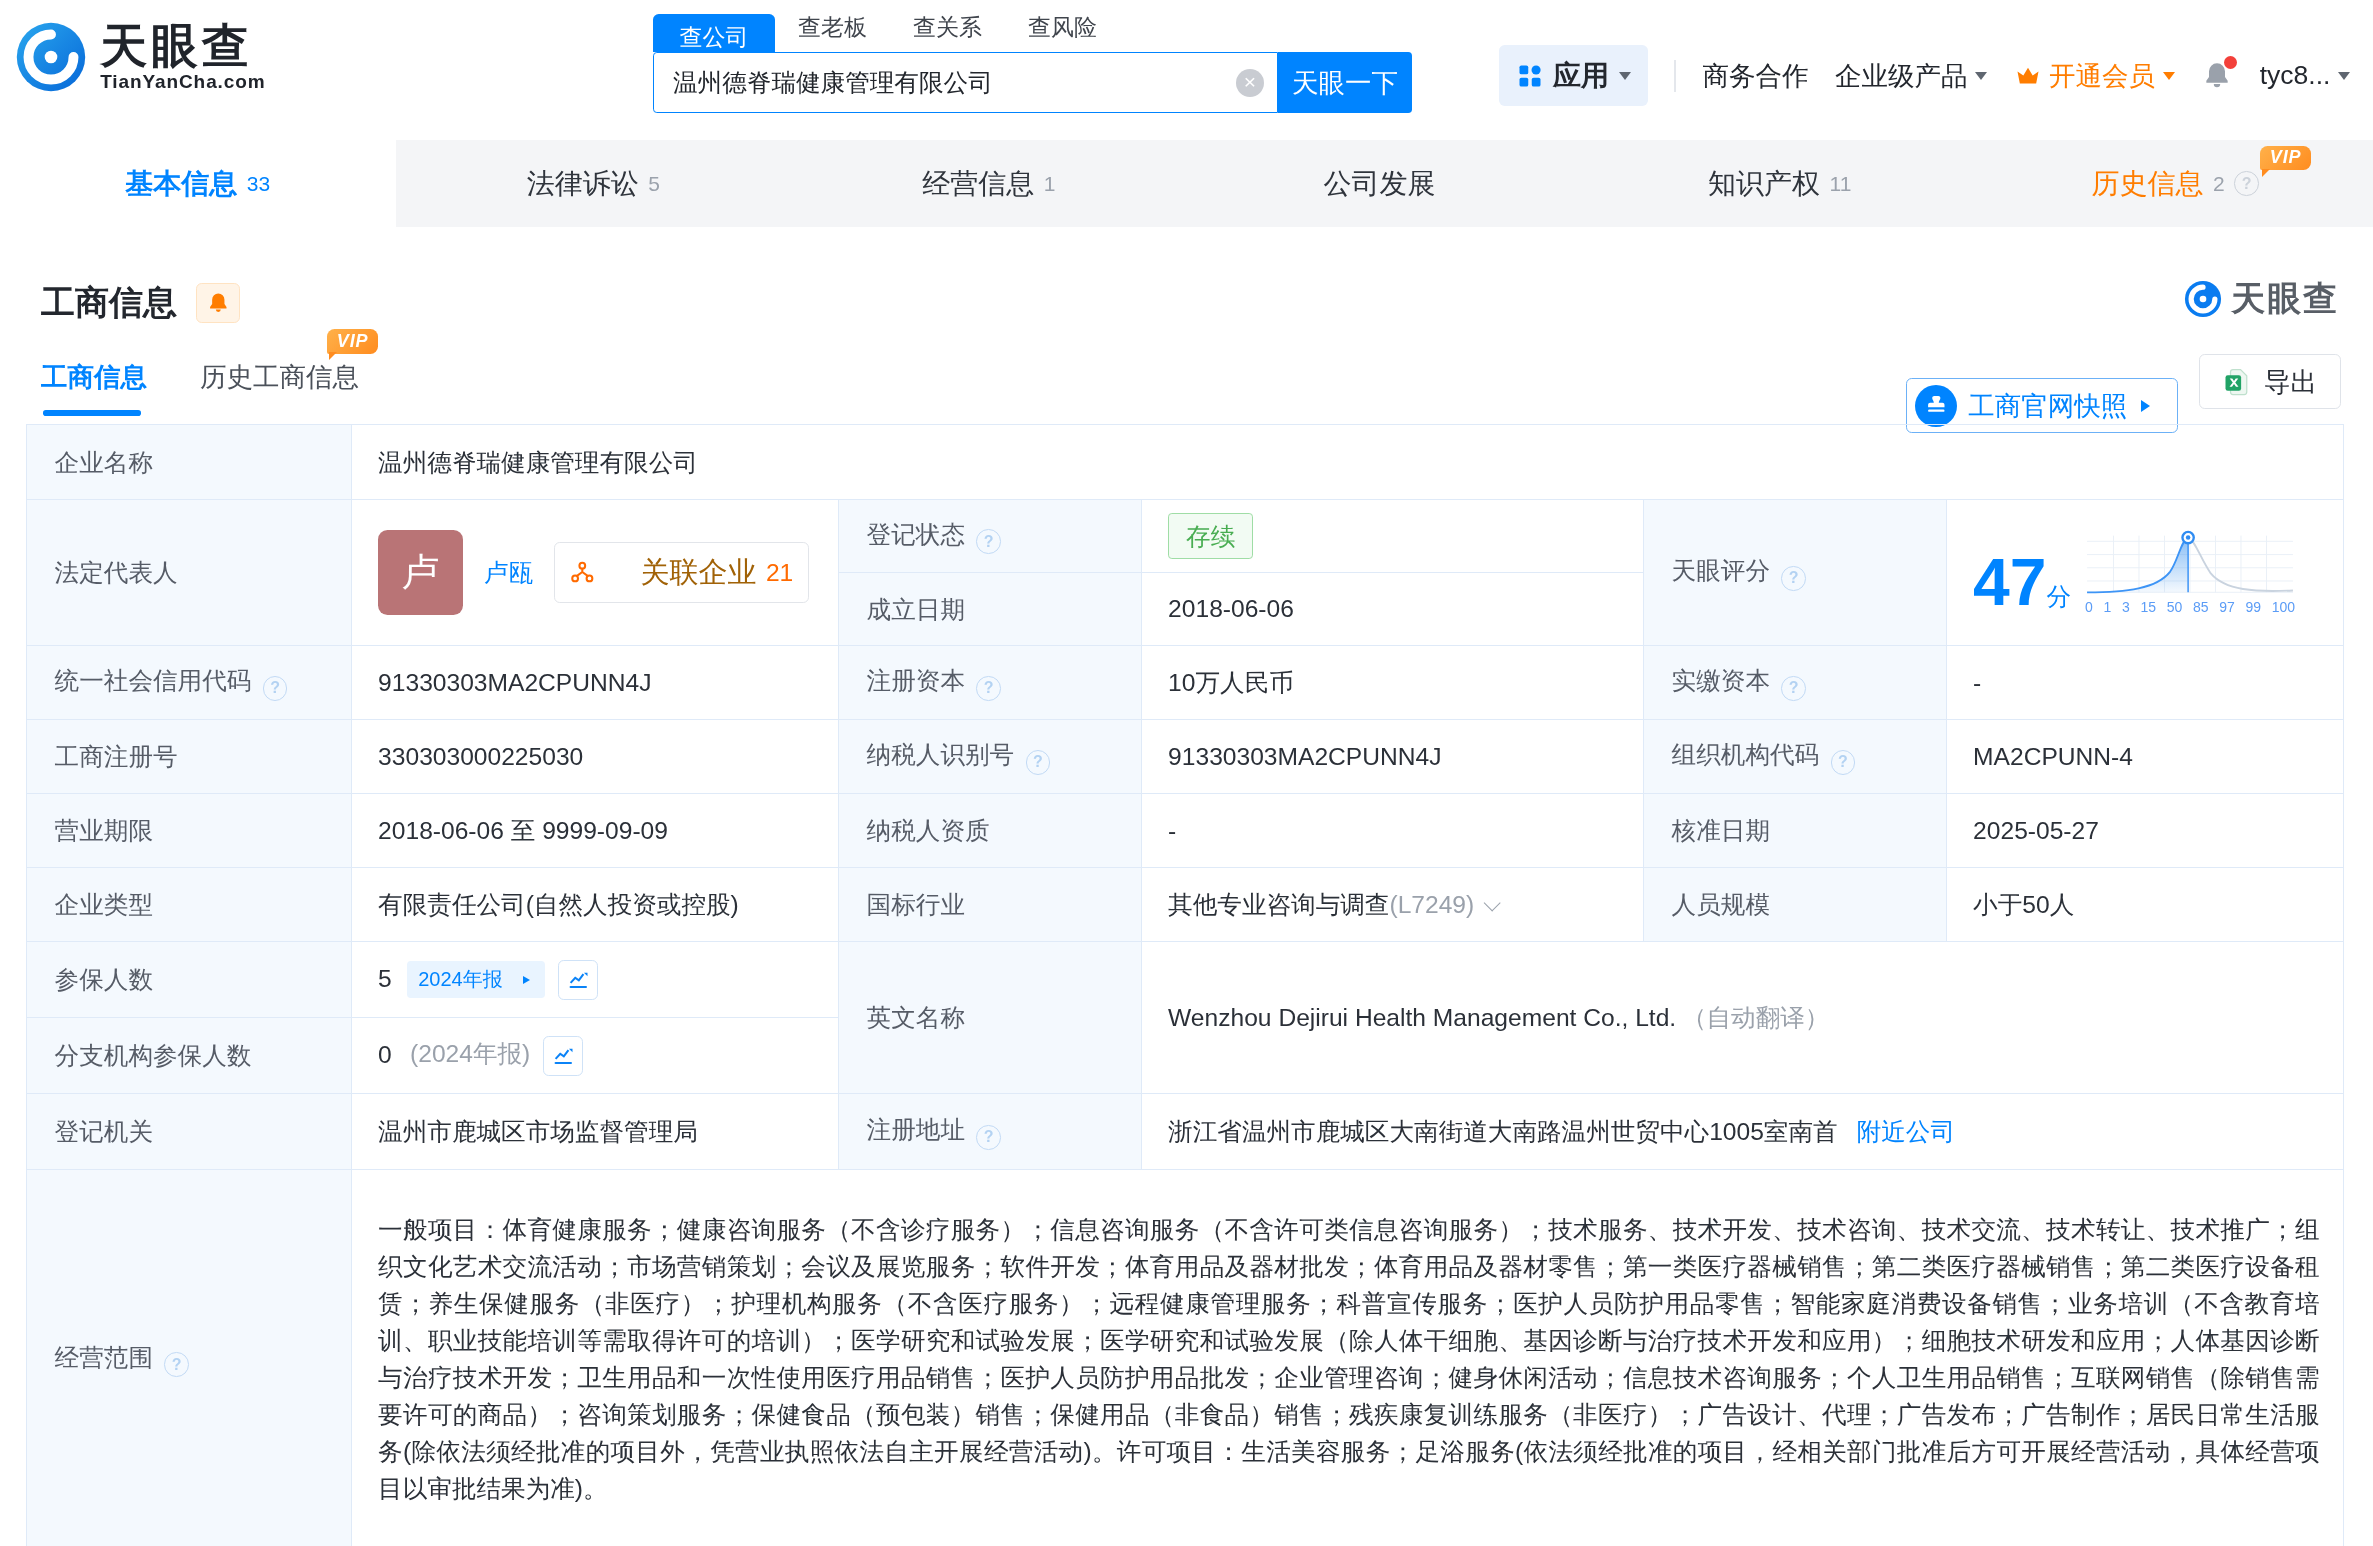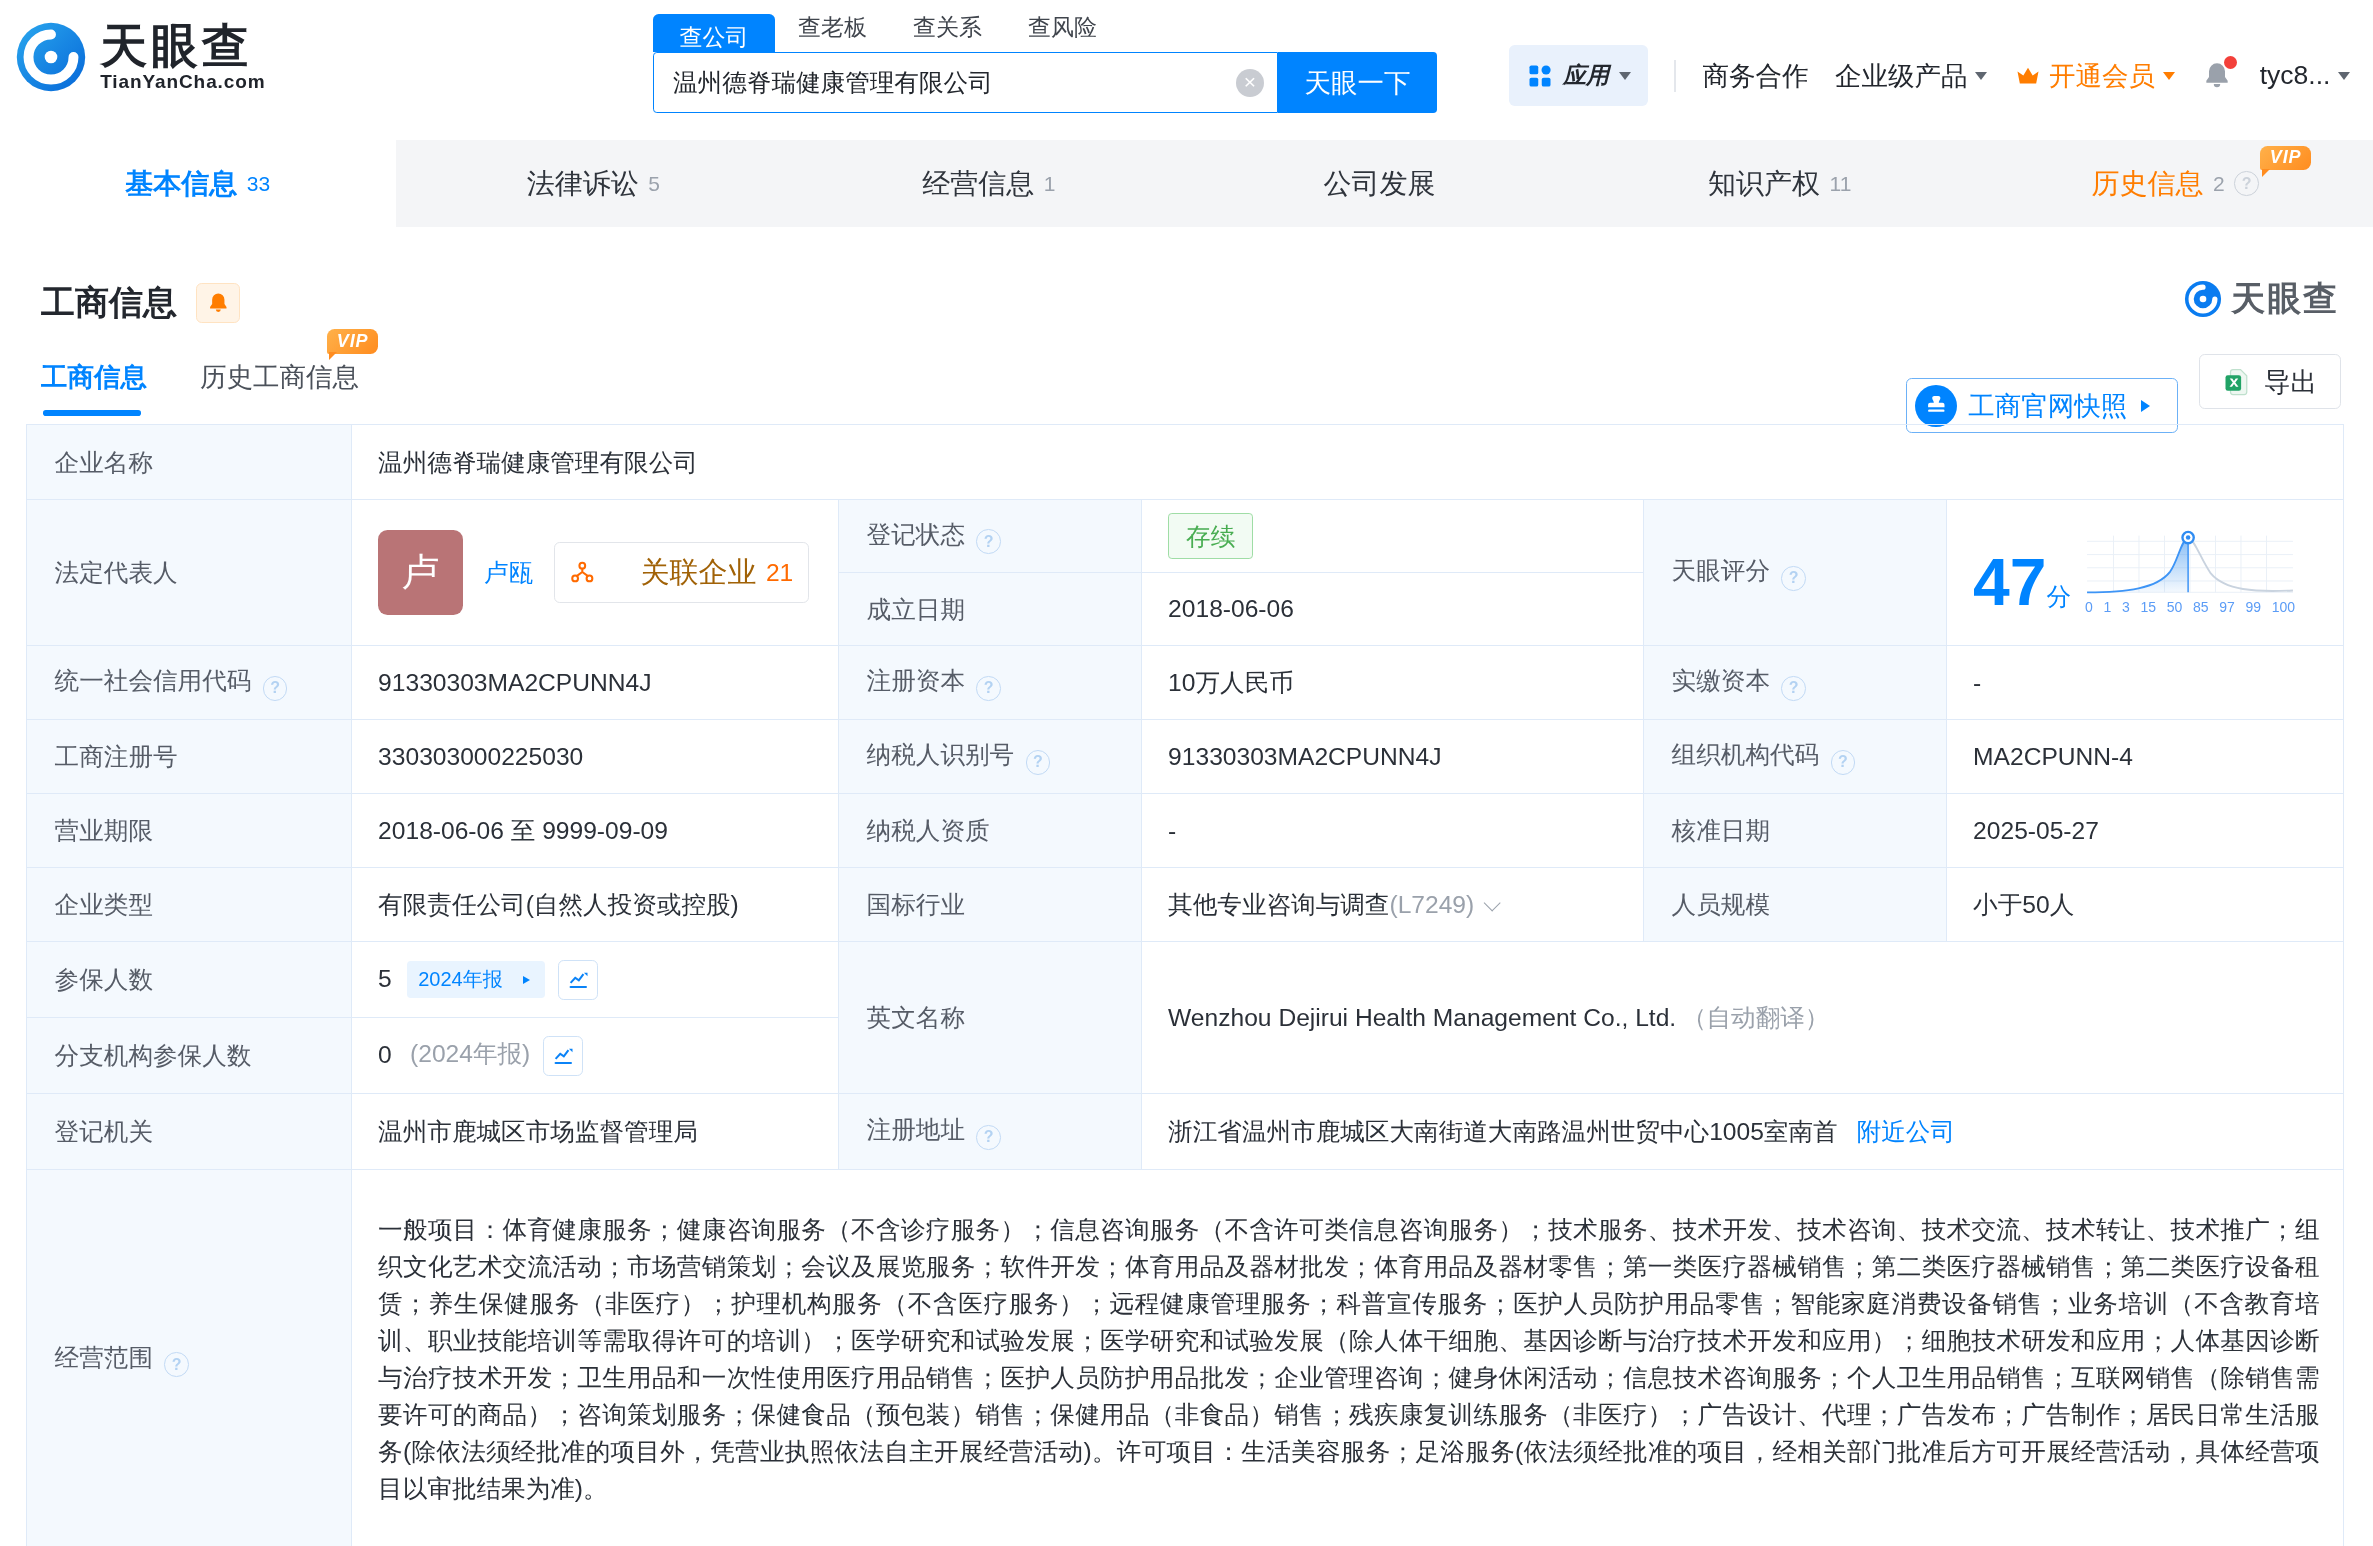--- a/index.html
+++ b/index.html
@@ -21,26 +21,26 @@
 
   .search-area { position:absolute; left:653px; top:14px; }
   .search-tabs { display:flex; align-items:flex-end; height:38px; }
   .stab { font-size:23px; color:#40454d; padding:0 23px 9.5px; cursor:pointer; }
   .stab.active { background:#0084ff; color:#fff; border-radius:5.7px 5.7px 0 0; padding:7.6px 26.5px; height:38px; }
   .search-row { display:flex; }
   .search-box { position:relative; width:625px; height:61px; border:1.9px solid #0084ff; background:#fff; border-radius:3.8px 0 0 3.8px; }
   .search-box input { width:100%; height:100%; border:none; outline:none; font-size:24.6px; color:#22262c; padding:0 57px 0 19px; font-family:inherit; background:transparent; }
   .clear { position:absolute; right:13.2px; top:16px; width:28px; height:28px; border-radius:50%;
            background:#c9ccd2; color:#fff; font-size:21px; line-height:26.5px; text-align:center; cursor:pointer; }
-  .search-btn { width:159px; height:61px; background:#0084ff; color:#fff; border:none; font-size:26.5px;
+  .search-btn { width:134px; height:61px; background:#0084ff; color:#fff; border:none; font-size:26.5px;
                 border-radius:0 3.8px 3.8px 0; cursor:pointer; font-family:inherit; }
 
   .nav { position:absolute; right:23px; top:45px; display:flex; align-items:center; height:61px; gap:26.5px; }
   .apps-chip { display:flex; align-items:center; gap:9.5px; background:#e9f1fc; border-radius:5.7px; height:61px; padding:0 17px; cursor:pointer; }
-  .apps-chip span { font-size:23px; font-weight:700; color:#23272e;font-style:italic; }
+  .apps-chip span { font-size:28px; font-weight:700; color:#23272e; }
   .caret { width:0; height:0; border:6.6px solid transparent; border-top:8.5px solid #5f6670; margin-top:7.6px; display:inline-block; }
   .caret.orange { border-top-color:#ff7d00; }
   .nav-divider { width:1.9px; height:32px; background:#e4e7ec; }
   .nav a { text-decoration:none; color:#23272e; font-size:26.5px; display:flex; align-items:center; gap:7.6px; cursor:pointer; }
   .vip-link { color:#ff7d00 !important; }
   .bell-wrap { position:relative; cursor:pointer; display:flex; }
   .bell-dot { position:absolute; right:-3.8px; top:-3.8px; width:13.2px; height:13.2px; background:#f3403a; border-radius:50%; }
 
   
   .main-tabs { display:flex; height:87px; background:#f4f5f7; }

